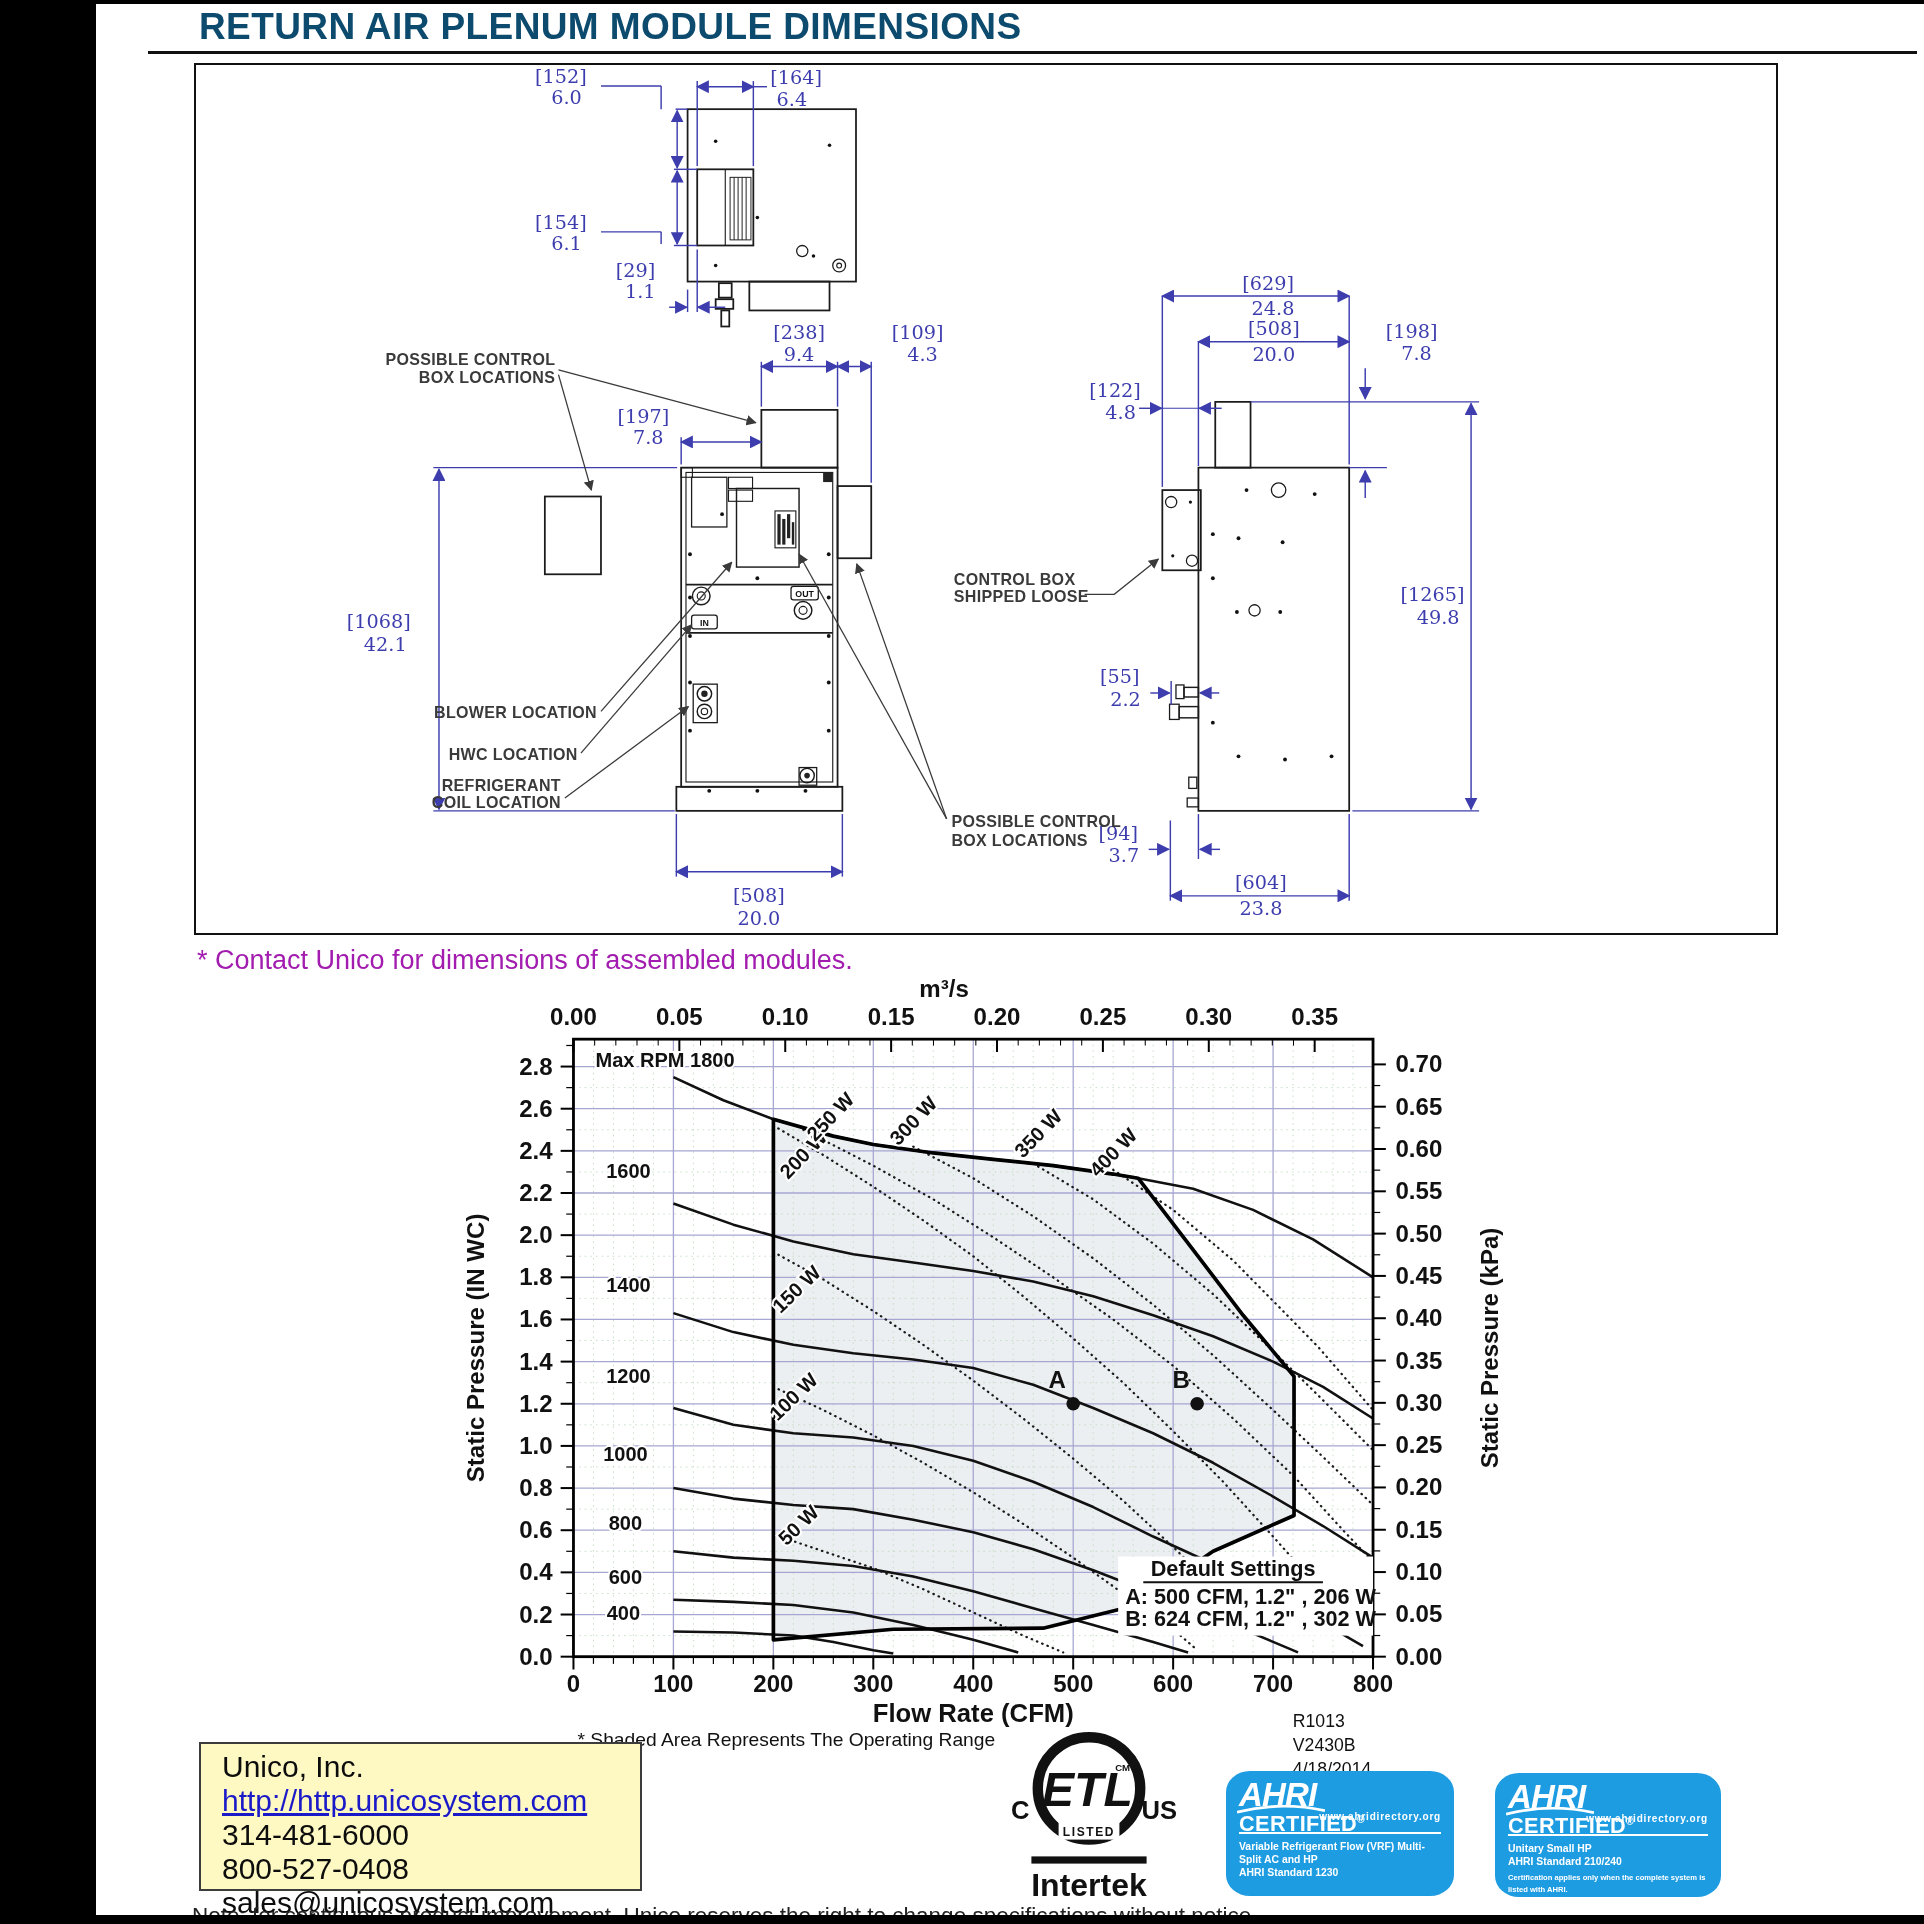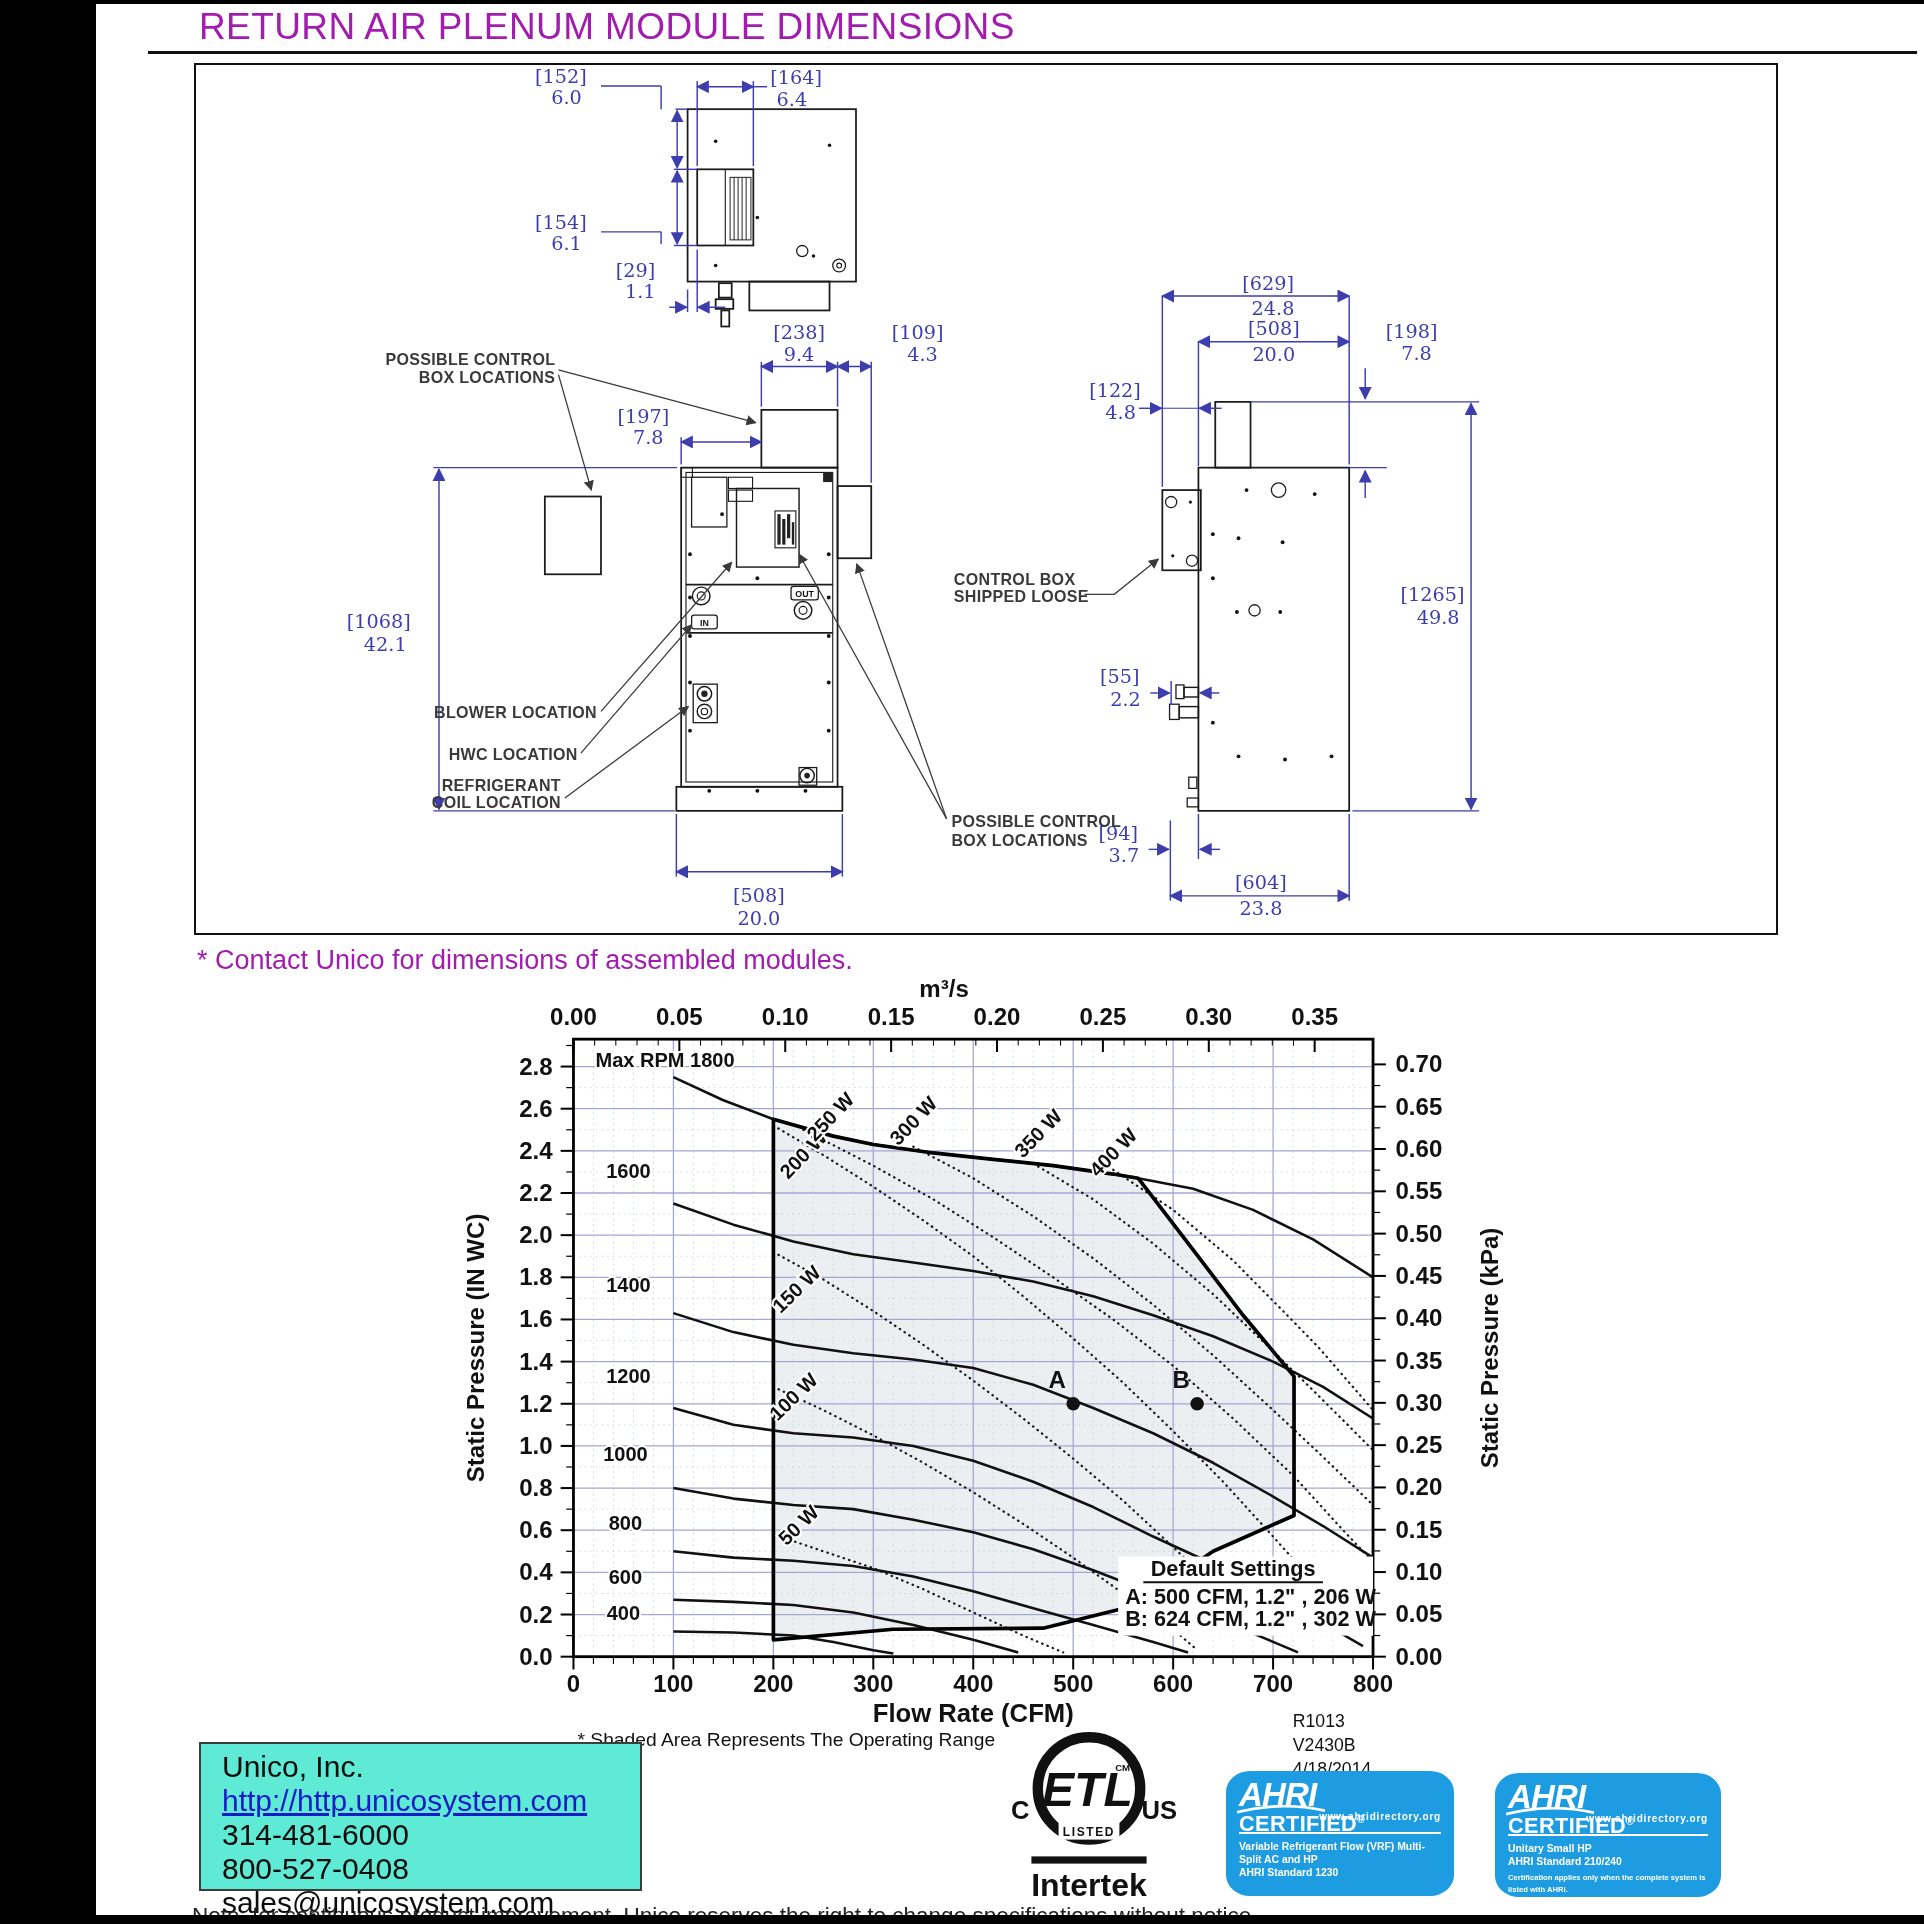--- a/index.html
+++ b/index.html
@@ -2,33 +2,33 @@
 <html style="font-size:13px"><head>
 <meta charset="utf-8">
 <style>
   html,body{margin:0;padding:0;}
   body{width:1925px;height:1925px;position:relative;background:#fff;
        font-family:"Liberation Sans",sans-serif;overflow:hidden;}
   .abs{position:absolute;}
   #left-bar{left:0;top:0;width:96px;height:1925px;background:#000;}
   #top-bar{left:0;top:0;width:1925px;height:4px;background:#000;}
   #bottom-bar{left:0;top:1915px;width:1925px;height:9.6px;background:#000;}
-  #page-title{left:199px;top:6.4px;font-size:37px;font-weight:400;color:#a21caf;letter-spacing:0.4px;}
+  #page-title{left:199px;top:6.4px;font-size:37px;font-weight:700;color:#0c4a6e;letter-spacing:0.4px;}
   #title-rule{left:148px;top:51px;width:1769px;height:3.2px;background:#111;}
   #drawing-panel{left:194px;top:63px;width:1580px;height:868px;border:2.4px solid #111;background:#fff;}
   #assembly-note{left:197px;top:945px;font-size:27px;color:#a21caf;}
   #chart-wrap{left:449px;top:975px;width:1091px;height:814px;}
   svg text{user-select:none;}
   .dimtxt{font-family:"DejaVu Serif",serif;font-size:24px;fill:#3d3dae;}
   .callout{font-family:"Liberation Sans",sans-serif;font-size:20px;font-weight:600;
            fill:#3a3a3a;letter-spacing:.4px;}
   .porttxt{font-family:"Liberation Sans",sans-serif;font-size:11px;font-weight:700;fill:#111;}
   
   #contact-box{left:199px;top:1742px;width:443px;height:149px;border:2.4px solid #3c3c3c;
-               background:#5eead4;padding:6.4px 0 0 21px;box-sizing:border-box;
+               background:#fef9c3;padding:6.4px 0 0 21px;box-sizing:border-box;
                font-size:30px;line-height:34px;color:#0d0d0d;}
   #contact-box a{color:#1a1ac8;text-decoration:underline;}
   
   #etl-wrap{left:1001px;top:1726px;width:176px;height:192px;}
   
   .ahri{position:absolute;background:#1d9ce2;border-radius:24px/21px;color:#fff;box-sizing:border-box;}
   #ahri-1{left:1226px;top:1771px;width:228px;height:125px;}
   #ahri-2{left:1495px;top:1773px;width:226px;height:124px;}
   .ahri-head{position:absolute;left:13px;top:8px;width:calc(100% - 22.5px);}
   .ahri-brand{font-size:33px;font-weight:800;font-style:italic;letter-spacing:-0.8px;line-height:32px;}

